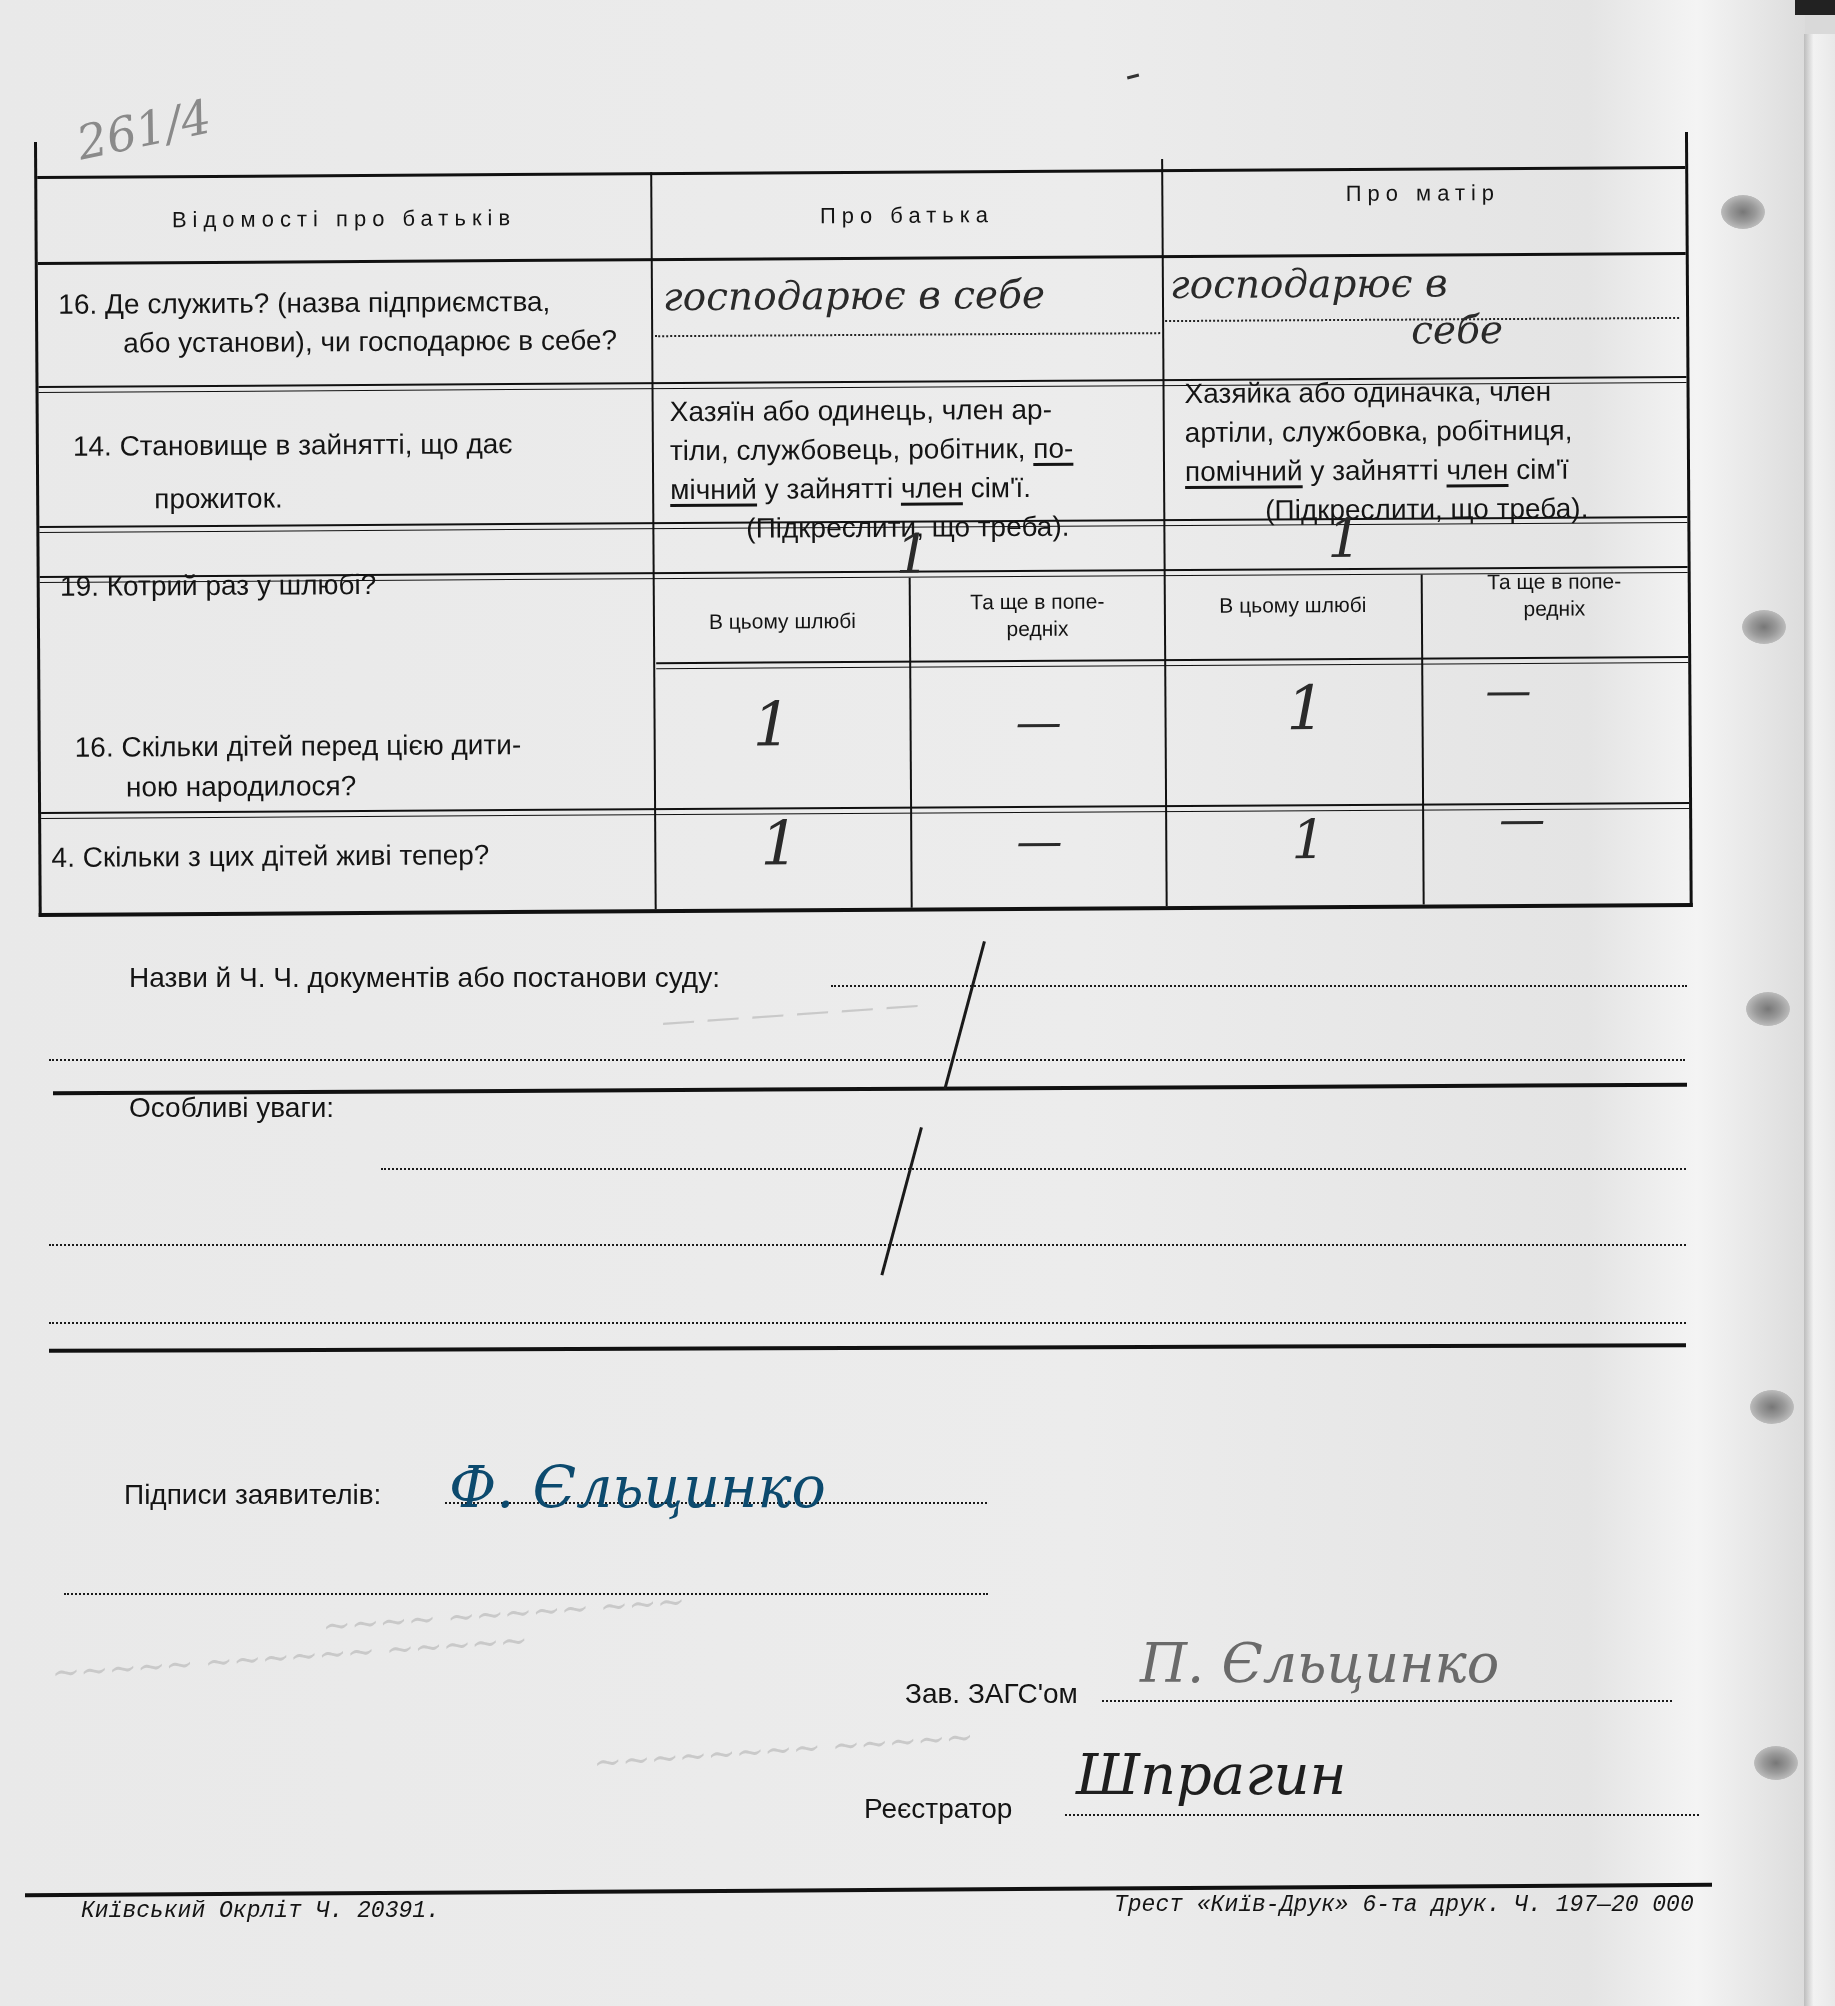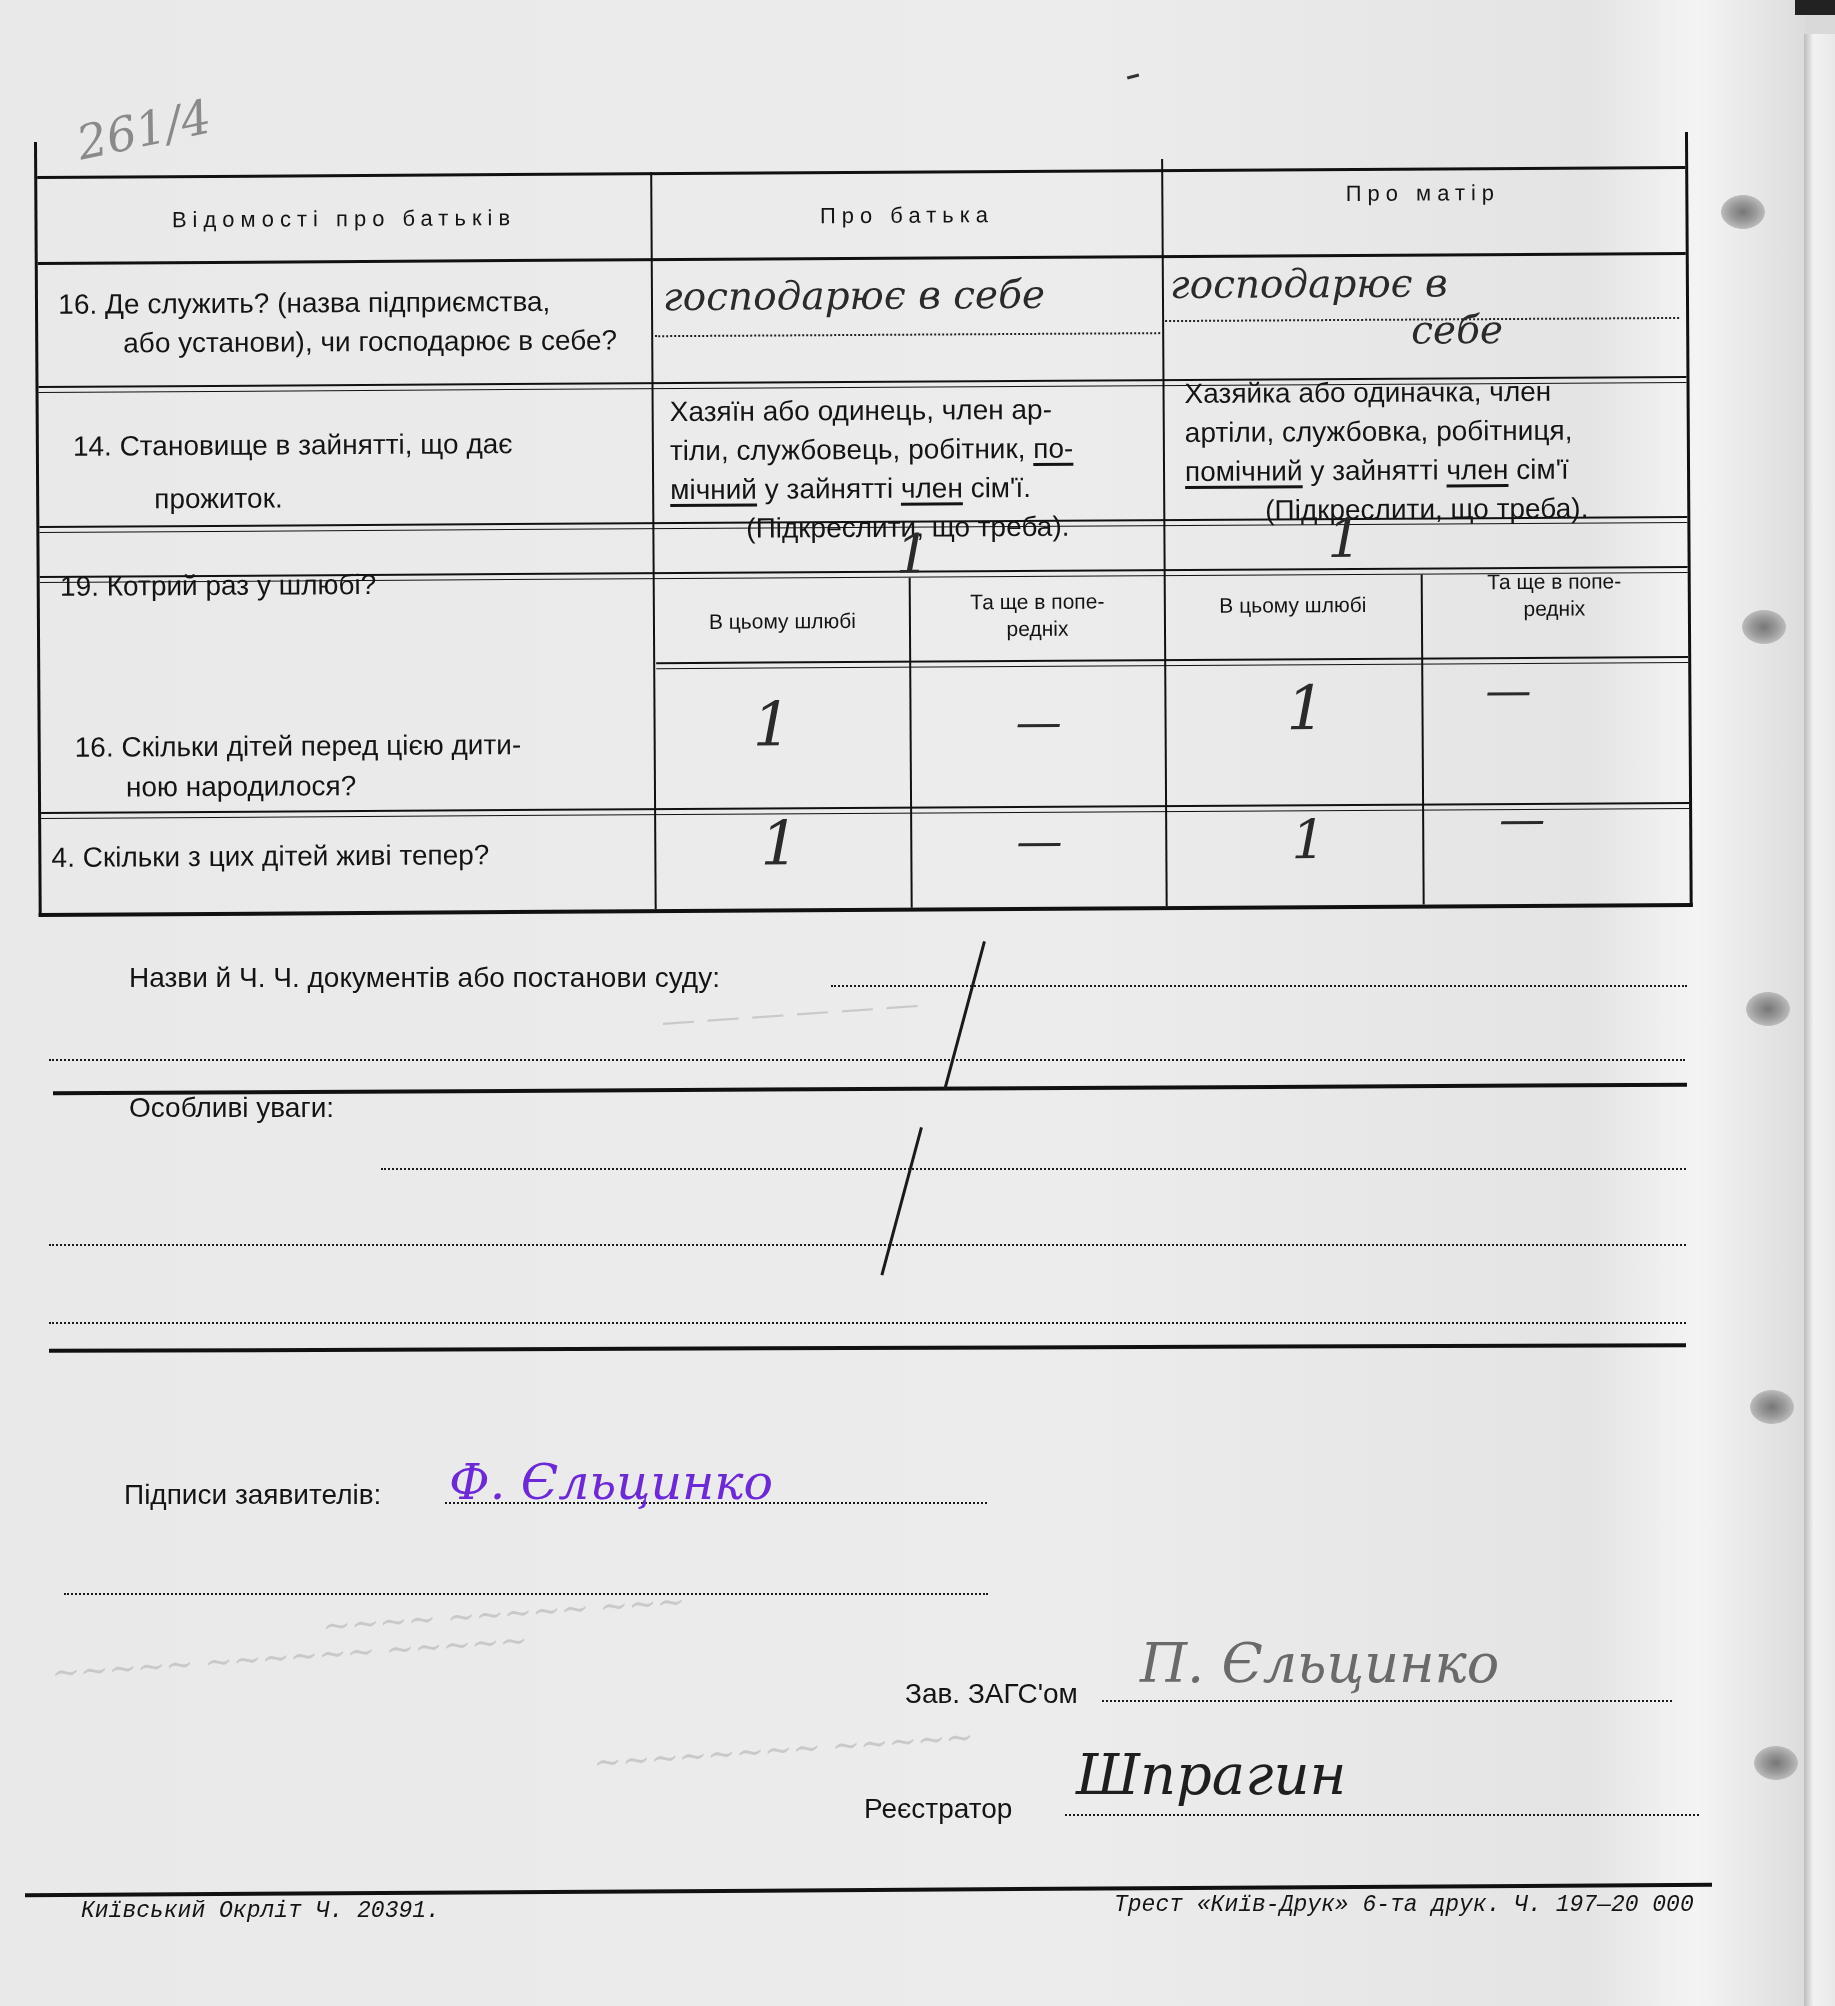--- a/index.html
+++ b/index.html
@@ -159,21 +159,21 @@
 
 <div class="label" style="left:129px;top:1092px;">Особливі уваги:</div>
 <div class="rule dot" style="left:381px;top:1168px;width:1305px;"></div>
 <div class="rule dot" style="left:49px;top:1244px;width:1637px;"></div>
 <div class="rule dot" style="left:49px;top:1322px;width:1637px;"></div>
 <div class="rule solid" style="left:49px;top:1346px;width:1637px;transform:rotate(-0.2deg);"></div>
 <div class="slash" style="left:920px;top:1127px;height:153px;transform:rotate(15deg);"></div>
 
 <div class="label" style="left:124px;top:1479px;">Підписи заявителів:</div>
 <div class="rule dot" style="left:445px;top:1502px;width:542px;"></div>
-<div class="sig" style="left:449px;top:1454px;font-size:49px;color:#6d28d9;">Ф. Єльцинко</div>
+<div class="sig" style="left:449px;top:1454px;font-size:57px;color:#0c4a6e;">Ф. Єльцинко</div>
 <div class="rule dot" style="left:64px;top:1593px;width:924px;"></div>
 
 <div class="label" style="left:905px;top:1678px;">Зав. ЗАГС'ом</div>
 <div class="rule dot" style="left:1102px;top:1700px;width:570px;"></div>
 <div class="sig" style="left:1140px;top:1632px;font-size:54px;color:#6a6a6a;">П. Єльцинко</div>
 
 <div class="label" style="left:864px;top:1793px;">Реєстратор</div>
 <div class="rule dot" style="left:1065px;top:1814px;width:634px;"></div>
 <div class="sig" style="left:1076px;top:1742px;font-size:56px;color:#1e1e1e;">Шпрагин</div>
 

